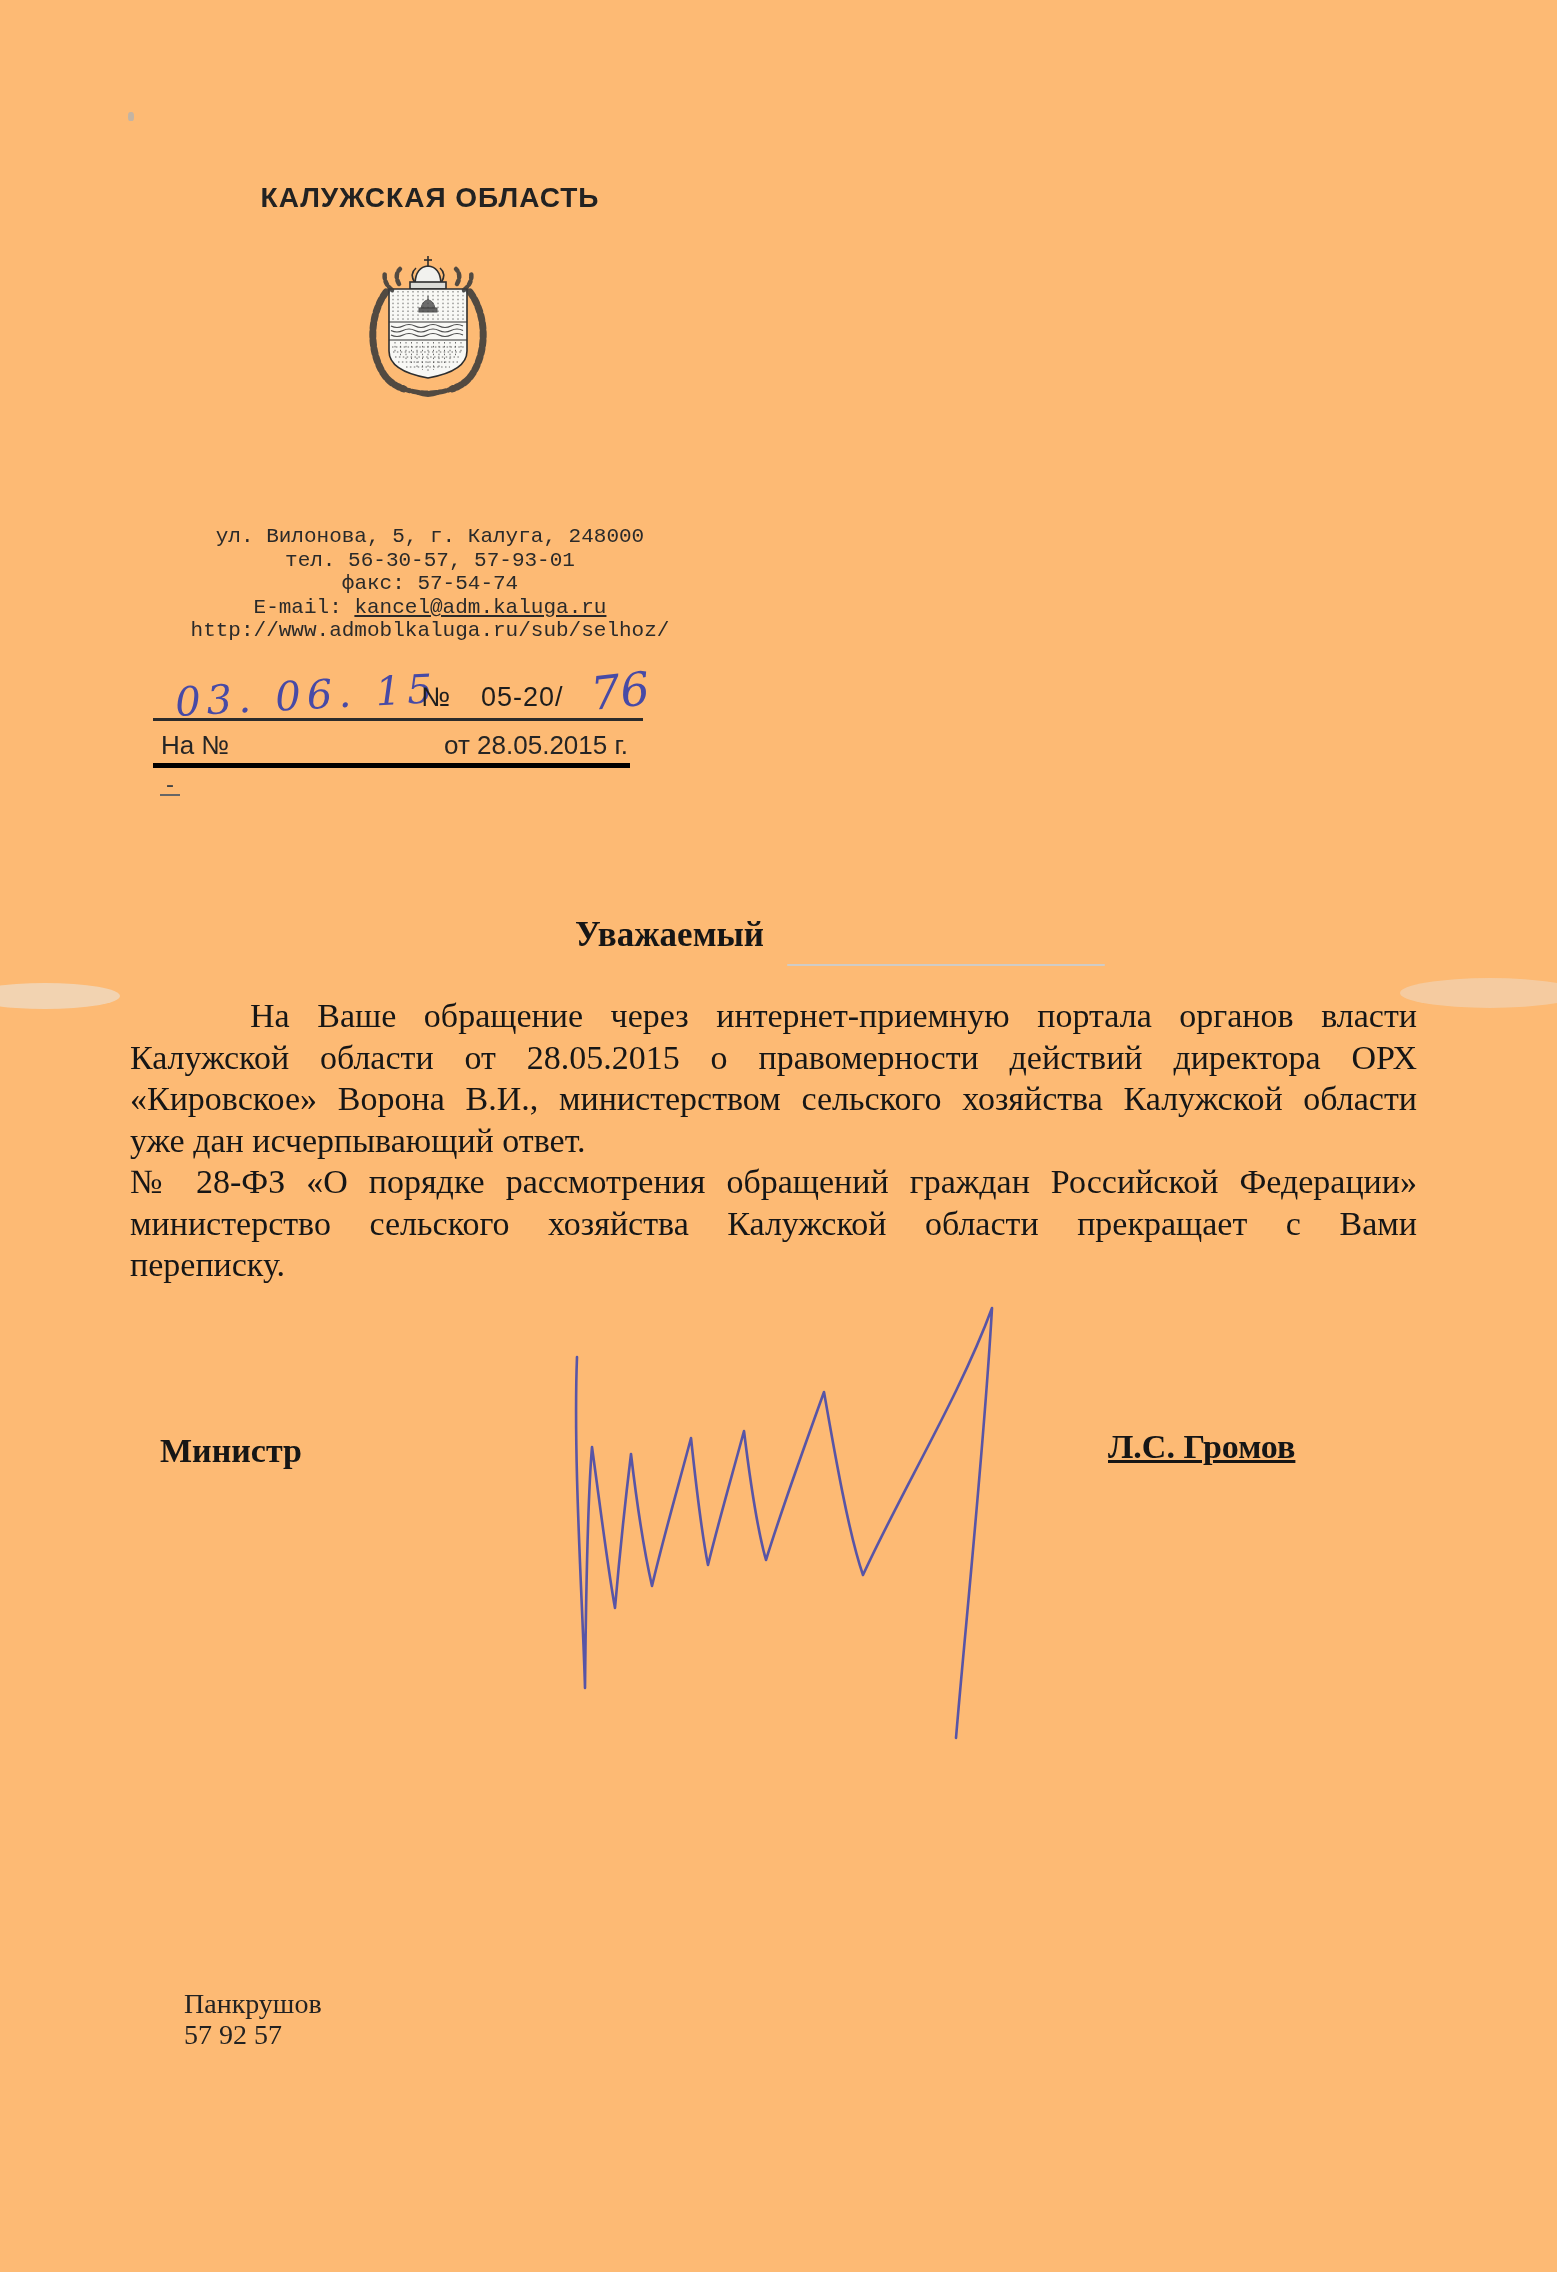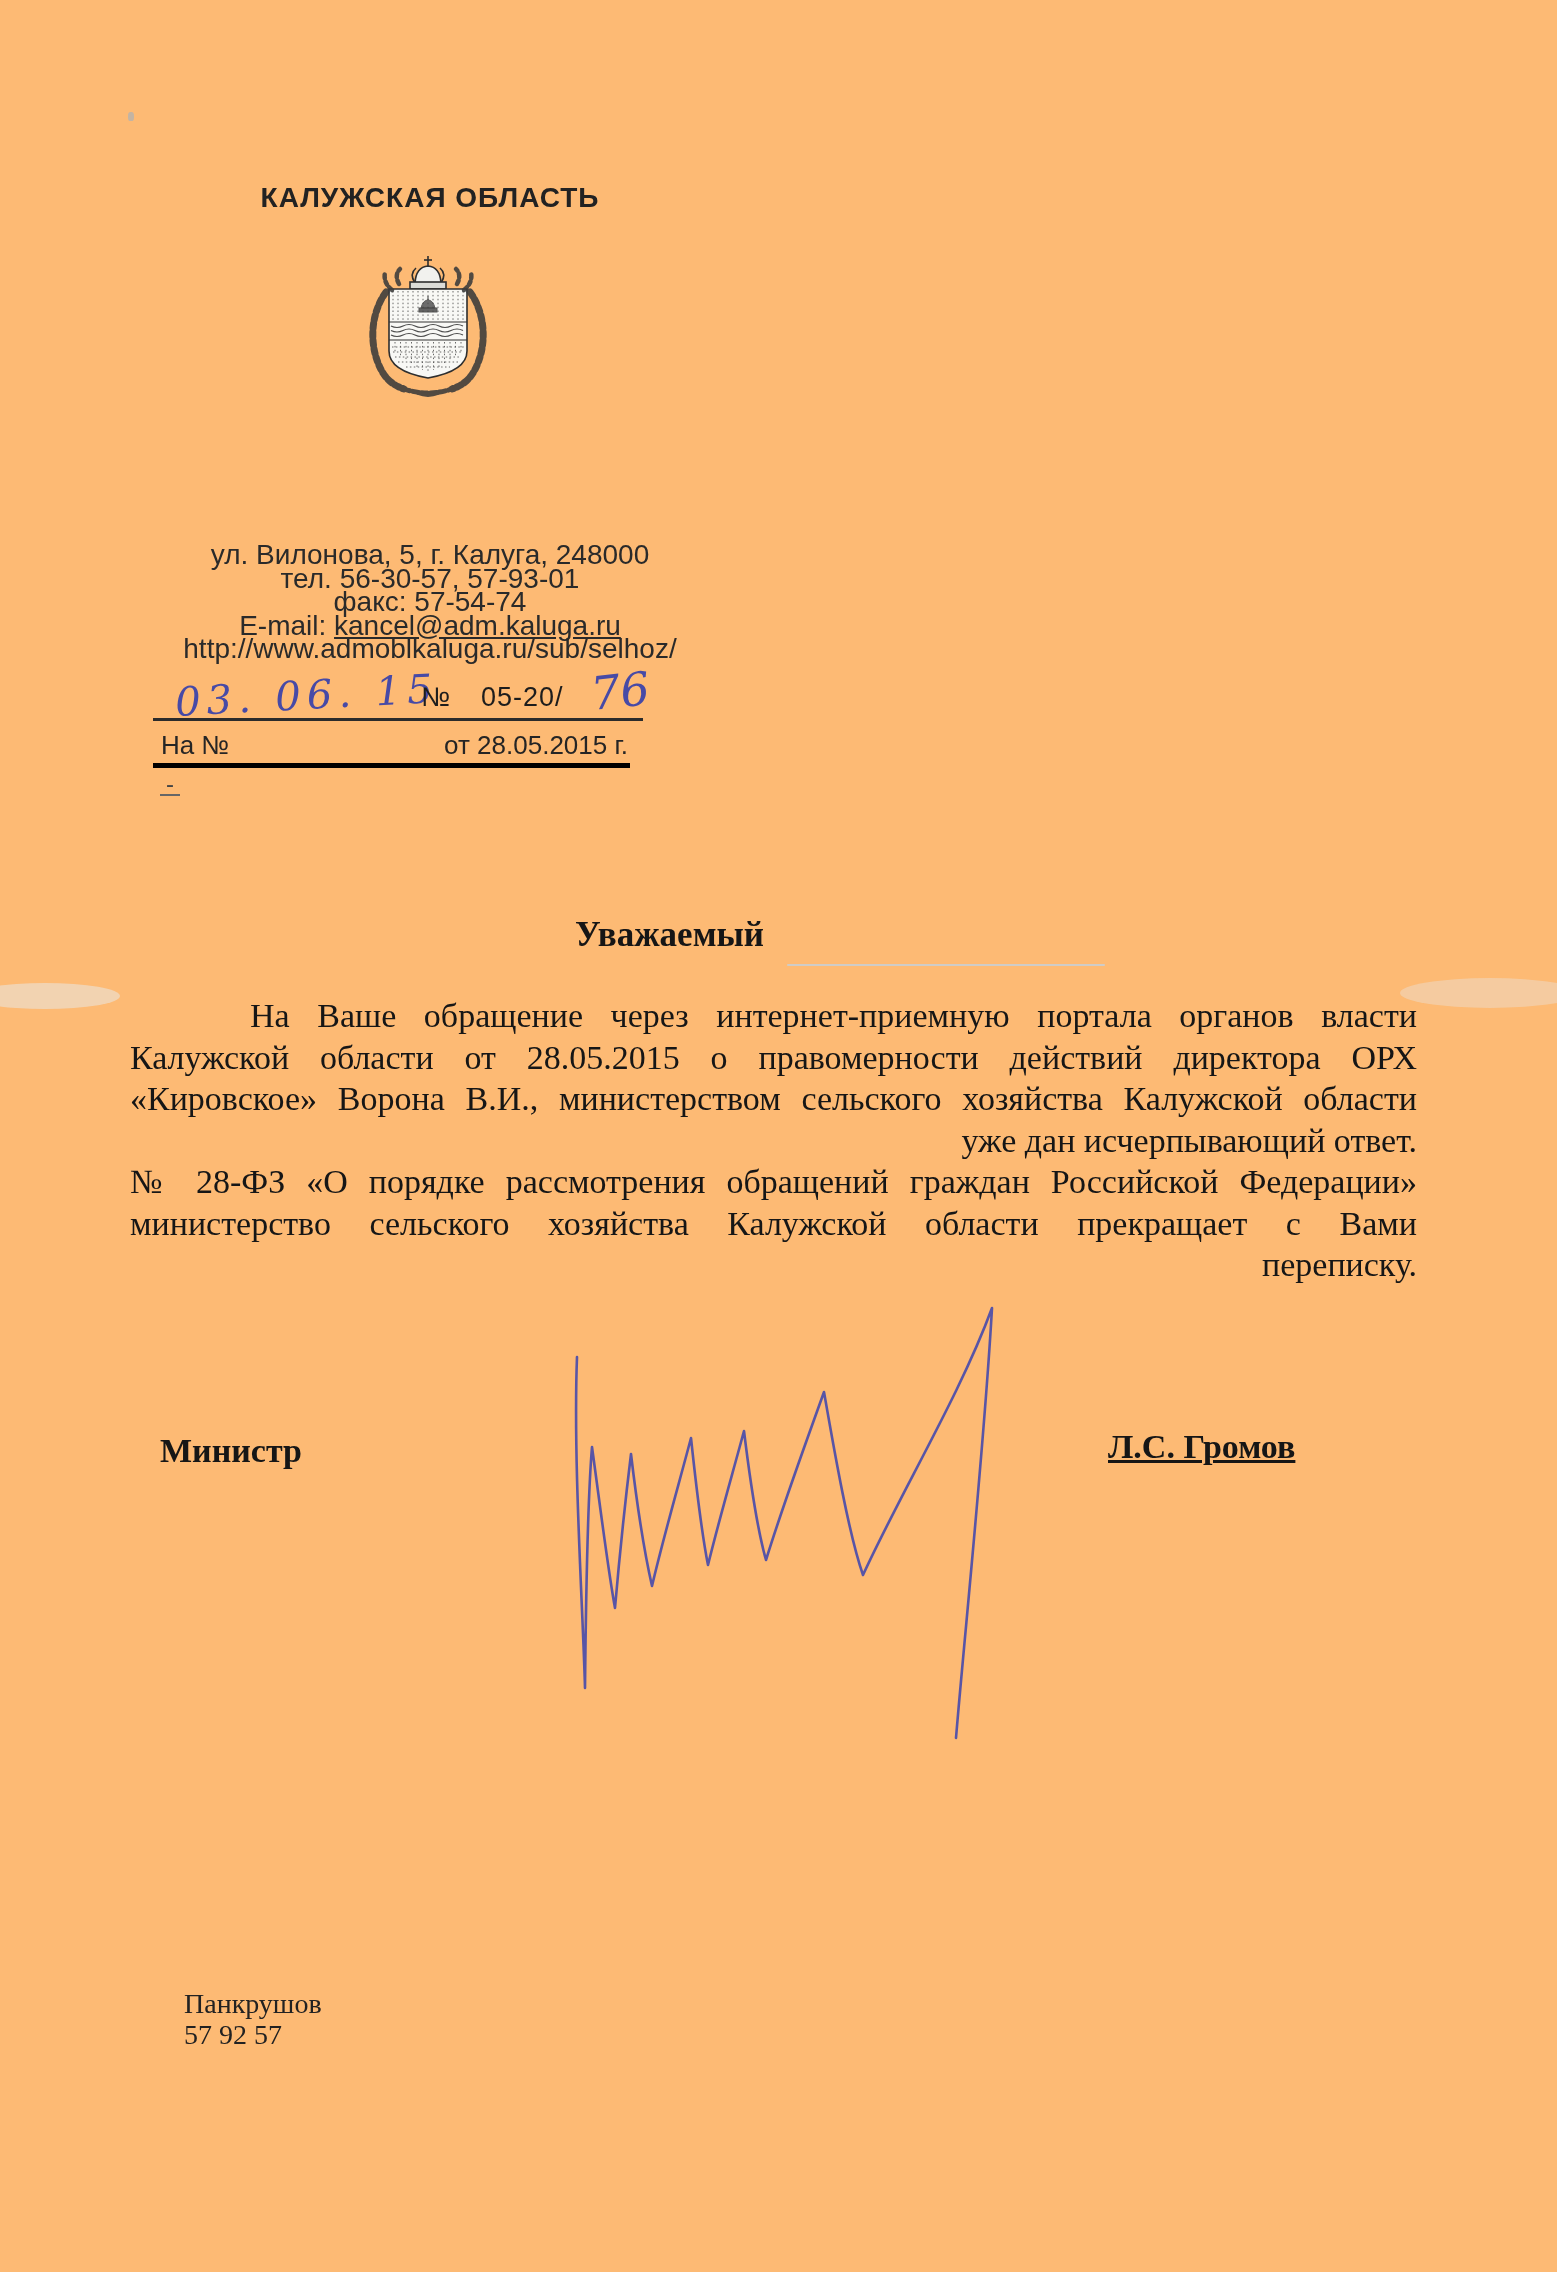--- a/index.html
+++ b/index.html
@@ -8,22 +8,22 @@
     background:#fdba74;overflow:hidden;
     font-family:"Liberation Sans",sans-serif;color:#1d1d1d;
   }
   .abs{position:absolute;}
   
   .region{left:130px;top:182px;width:600px;text-align:center;
     font-size:28px;font-weight:bold;letter-spacing:1px;color:#222;}
   .emblem{left:362px;top:252px;}
   .ministry{left:130px;top:428px;width:600px;text-align:center;
     font-size:30px;font-weight:bold;line-height:34px;color:#242424;}
-  .contacts{left:130px;top:543px;width:600px;text-align:center;
-    font-size:28px;line-height:23.5px;color:#2a2a2a;}
+  .contacts{left:130px;top:525px;width:600px;text-align:center;
+    font-size:21px;line-height:23.5px;color:#2a2a2a;font-family:Liberation Mono, monospace;}
   .contacts .email-val{text-decoration:underline;}
   
   .refrow1{left:153px;top:672px;width:490px;height:46px;
     border-bottom:3px solid #2b2b2b;}
   .hand{font-family:"DejaVu Serif",serif;font-style:italic;color:#474aa6;}
   .hand-date{left:22px;top:0px;font-size:40px;letter-spacing:6px;
     transform:rotate(-3deg);}
   .num-sign{left:268px;top:10px;font-size:27px;}
   .num-prefix{left:328px;top:10px;font-size:27px;letter-spacing:1px;}
   .num-hand{left:438px;top:-8px;font-size:46px;transform:rotate(-6deg);}
@@ -34,21 +34,21 @@
   .dashmark{left:160px;top:774px;font-size:24px;color:#444;
     border-bottom:2px solid #666;padding:0 6px;line-height:20px;}
   
   .serif{font-family:"Liberation Serif",serif;color:#161616;}
   .salutation{left:575px;top:915px;font-size:35px;font-weight:bold;}
   .faintline{left:787px;top:964px;width:318px;height:2px;
     background:#cfccc7;border-radius:1px;}
   .bodytext{left:130px;top:995px;width:1287px;font-size:34px;
     line-height:41.5px;}
   .jline{text-align:justify;text-align-last:justify;}
-  .lastline{text-align:right;}
+  .lastline{text-align:left;}
   .indent{padding-left:120px;}
   
   .sigtitle{left:160px;top:1432px;font-size:34px;font-weight:bold;}
   .signame{left:1108px;top:1428px;font-size:34px;font-weight:bold;text-decoration:underline;}
   .signature-svg{left:540px;top:1280px;}
   
   .footer{left:184px;top:1988px;font-size:28px;line-height:31px;color:#222;}
   
   .smudge{background:#e9e7e3;border-radius:50%;opacity:.55;}
   .sm1{left:-30px;top:983px;width:150px;height:26px;}

